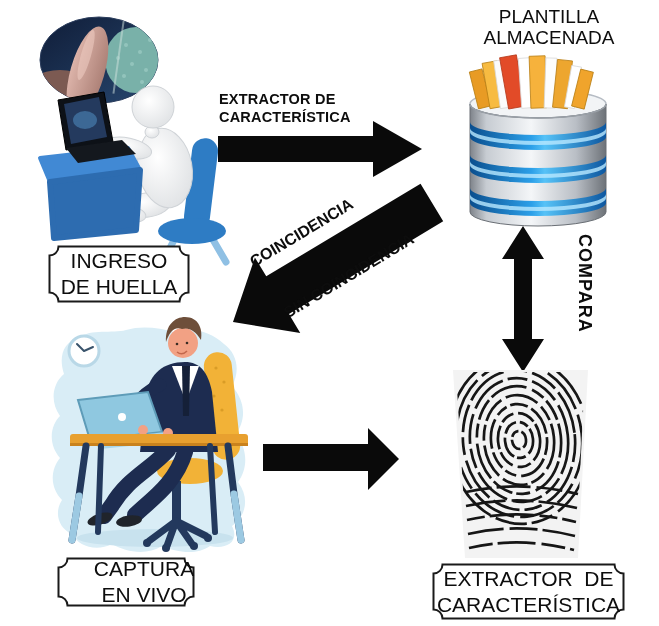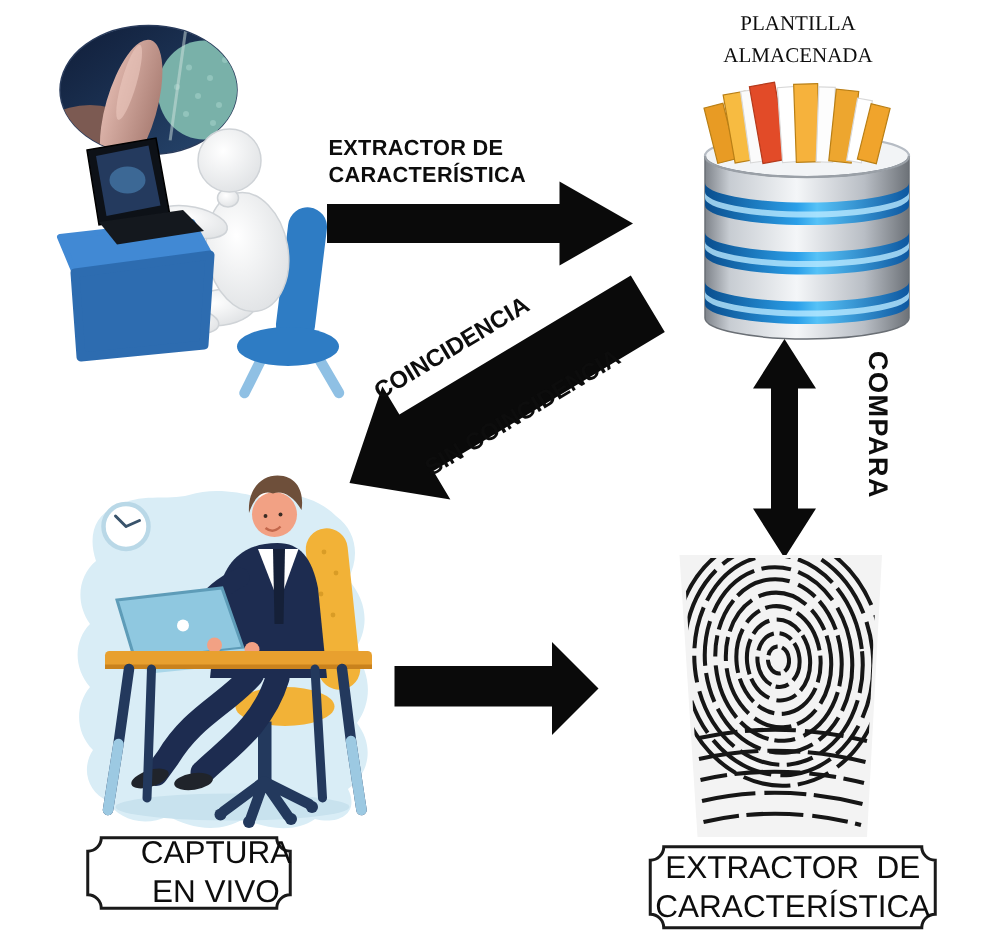--- a/index.html
+++ b/index.html
@@ -1,21 +1,21 @@
 <!DOCTYPE html>
 <html><head>
 <meta charset="utf-8">
 <style>
   html,body{margin:0;padding:0;background:#fff;}
   .canvas{
     position:relative;width:659px;height:626px;background:#ffffff;
     font-family:"Liberation Sans",sans-serif;overflow:hidden;color:#0d0d0d;
   }
   .t{position:absolute;white-space:pre-wrap;color:#0d0d0d;}
-  .t-plantilla{left:447px;top:6px;width:170px;text-align:center;font-size:14px;line-height:21px;font-family:Liberation Serif, serif;}
+  .t-plantilla{left:464px;top:6px;width:170px;text-align:center;font-size:19px;line-height:21px;}
   .t-extractor-top{left:219px;top:90px;width:160px;font-weight:bold;font-size:14.5px;line-height:18px;letter-spacing:.2px;}
   .t-coincidencia{left:256px;top:252px;font-weight:bold;font-size:16px;line-height:19px;transform:rotate(-31deg);transform-origin:0 100%;}
   .t-sin-coincidencia{left:290px;top:303px;font-weight:bold;font-size:16px;line-height:19px;transform:rotate(-31deg);transform-origin:0 100%;}
   .t-compara{left:594px;top:234px;font-weight:bold;font-size:18px;line-height:19px;letter-spacing:1px;transform:rotate(90deg);transform-origin:0 0;}
   .plaque{position:absolute;}
   .plaque svg{position:absolute;left:0;top:0;}
   .plaque .ptxt{
     position:absolute;left:0;top:0;width:100%;height:100%;
     display:flex;align-items:center;justify-content:center;text-align:center;
     font-size:21px;line-height:26px;white-space:pre-wrap;
@@ -243,20 +243,28 @@
 
   <div class="t t-extractor-top">EXTRACTOR DE
 CARACTERÍSTICA</div>
 
   <div class="t t-coincidencia">COINCIDENCIA</div>
 
   <div class="t t-sin-coincidencia">SIN COINCIDENCIA</div>
 
   <div class="t t-compara">COMPARA</div>
 
+  <div class="plaque plaque-ingreso">
+    <svg width="142" height="58" viewBox="0 0 142 58">
+      <path d="M10.5,1.5 L131.5,1.5 A9,9 0 0 0 140.5,10.5 L140.5,47.5 A9,9 0 0 0 131.5,56.5
+               L10.5,56.5 A9,9 0 0 0 1.5,47.5 L1.5,10.5 A9,9 0 0 0 10.5,1.5 Z" fill="#ffffff" stroke="#1a1a1a" stroke-width="2"></path>
+    </svg>
+    <div class="ptxt">INGRESO
+DE HUELLA</div>
+  </div>
 
   <div class="plaque plaque-captura">
     <svg width="138" height="50" viewBox="0 0 138 50">
       <path d="M10.5,1.5 L127.5,1.5 A9,9 0 0 0 136.5,10.5 L136.5,39.5 A9,9 0 0 0 127.5,48.5
                L10.5,48.5 A9,9 0 0 0 1.5,39.5 L1.5,10.5 A9,9 0 0 0 10.5,1.5 Z" fill="#ffffff" stroke="#1a1a1a" stroke-width="2"></path>
     </svg>
     <div class="ptxt">CAPTURA
 EN VIVO</div>
   </div>
 

